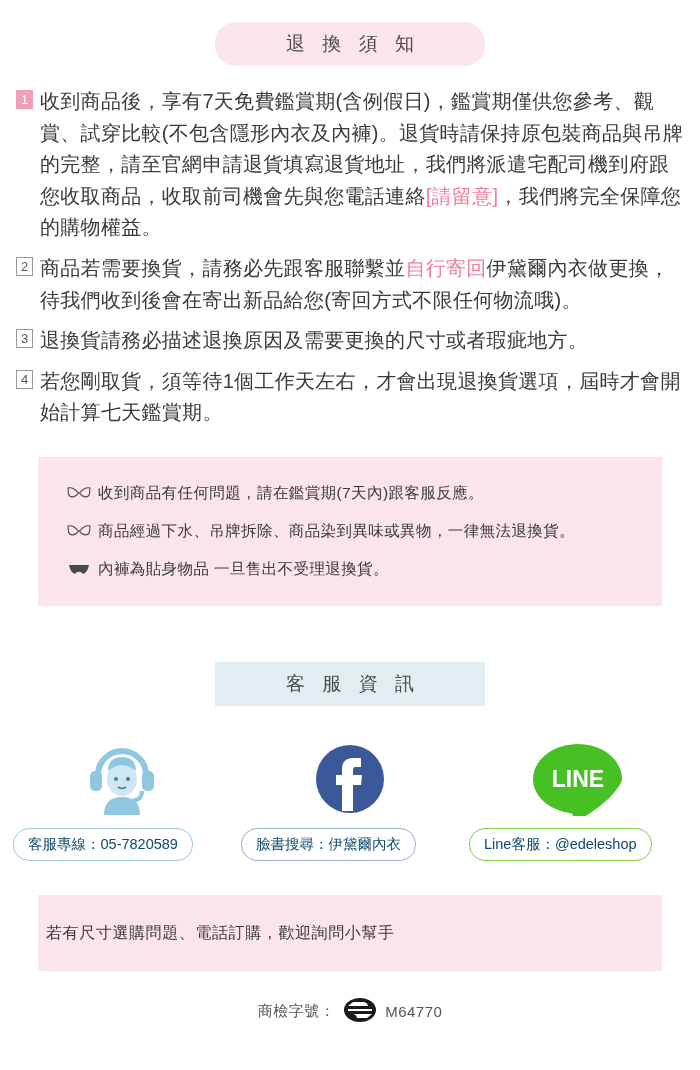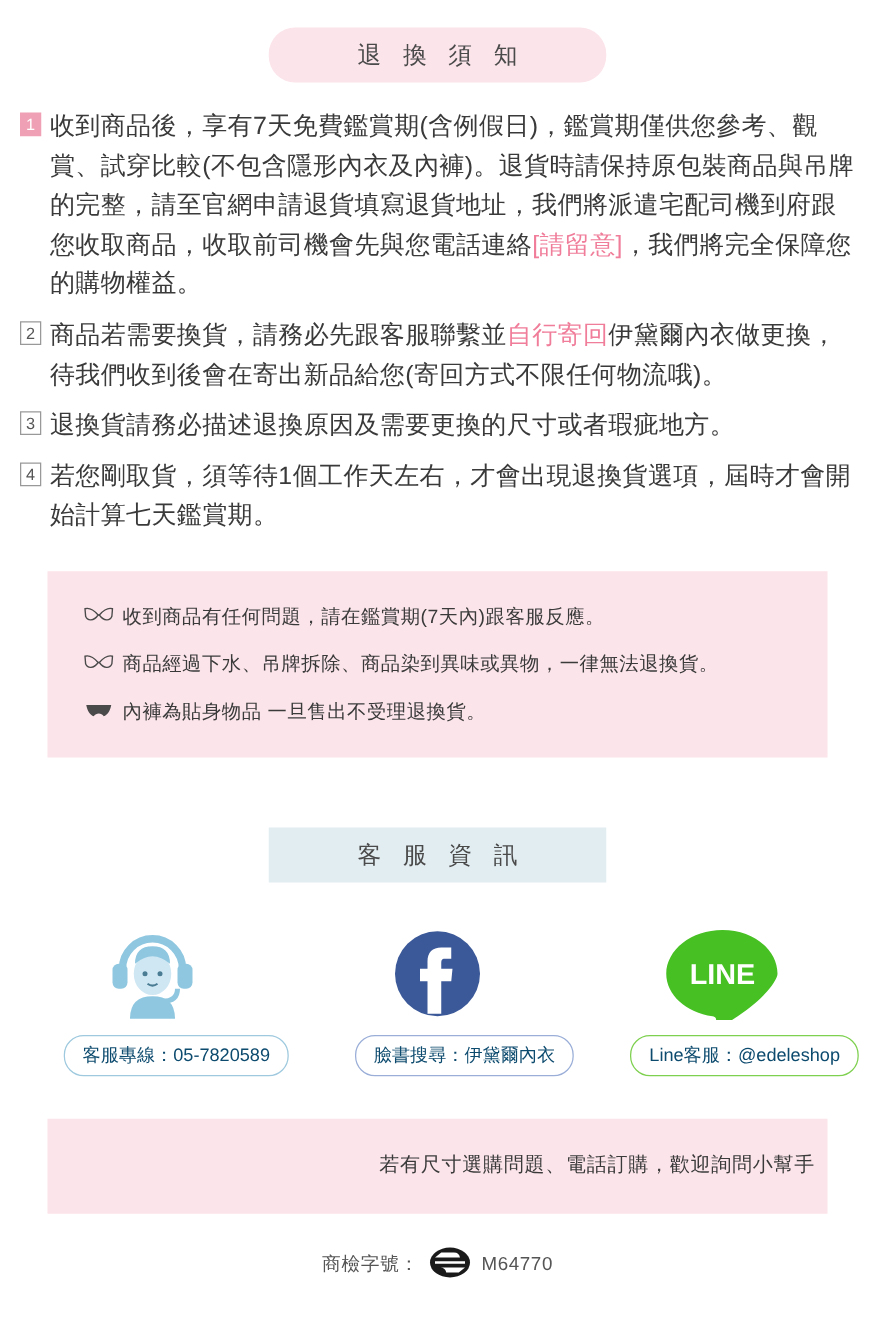--- a/index.html
+++ b/index.html
@@ -108,21 +108,21 @@
   
   .contact-row {
     display: flex;
     justify-content: center;
     align-items: flex-start;
     margin-top: 34px;
     gap: 10px;
   }
   .contact-col {
     width: 218px;
-    text-align: right;
+    text-align: left;
   }
   .contact-ico {
     height: 78px;
     display: flex;
     align-items: center;
     justify-content: center;
   }
   .contact-label {
     display: inline-block;
     margin-top: 10px;
@@ -135,21 +135,21 @@
   }
   .lab-blue  { border: 1px solid #9ec9de; }
   .lab-fb    { border: 1px solid #9aaed8; }
   .lab-line  { border: 1px solid #7ed04f; }
 
   
   .info-box {
     margin: 34px 38px 0 38px;
     background: #fbe4ea;
     padding: 22px 10px 22px 8px;
-    text-align: right;
+    text-align: left;
     box-sizing: border-box;
   }
   .info-line {
     font-size: 16px;
     color: #3a3a3a;
     letter-spacing: 0.6px;
     line-height: 2.0;
   }
 
   

